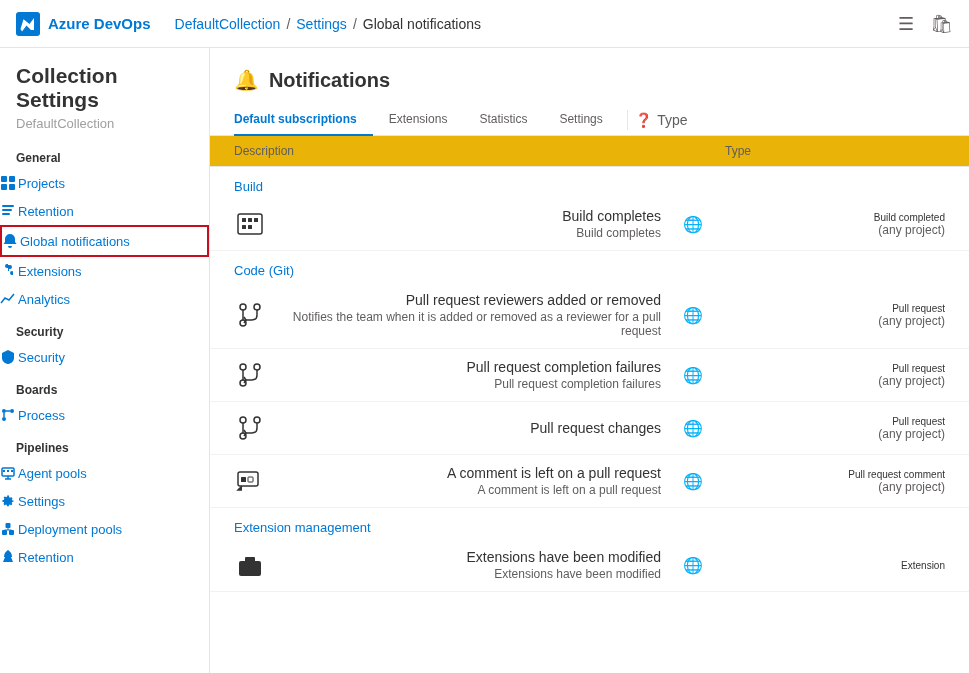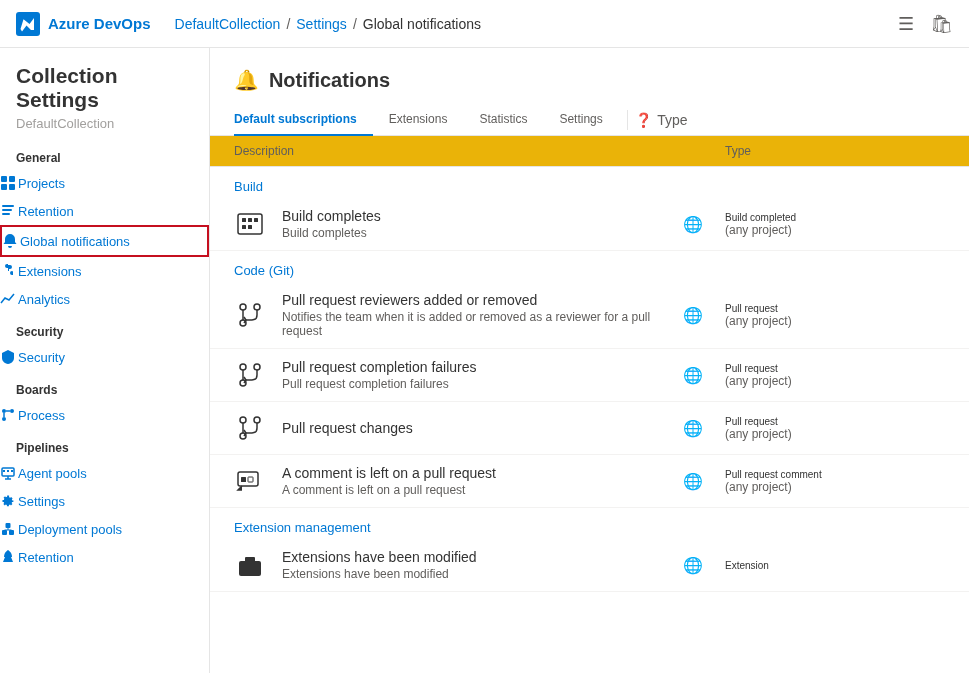--- a/index.html
+++ b/index.html
@@ -76,20 +76,21 @@
     }
     .table-col-desc { flex: 1; font-size: 12px; color: #605e5c; }
     .table-col-type { width: 220px; font-size: 12px; color: #605e5c; }
 
     .section-label {
       padding: 12px 24px 4px 24px; font-size: 13px; color: #0078d4; font-weight: 400;
     }
     .notif-row {
       display: flex; align-items: center; padding: 10px 24px; border-bottom: 1px solid #f3f2f1;
       gap: 16px;
+      text-align: right;
     }
     .notif-icon { width: 32px; height: 32px; flex-shrink: 0; display: flex; align-items: center; justify-content: center; }
     .notif-info { flex: 1; }
     .notif-name { font-size: 14px; color: #333; font-weight: 500; }
     .notif-desc { font-size: 12px; color: #605e5c; margin-top: 2px; }
     .notif-globe { width: 32px; display: flex; justify-content: center; color: #605e5c; font-size: 16px; }
     .notif-type { width: 220px; }
     .notif-type-name { font-size: 10px; color: #333; }
     .notif-type-sub { font-size: 12px; color: #605e5c; }
 

